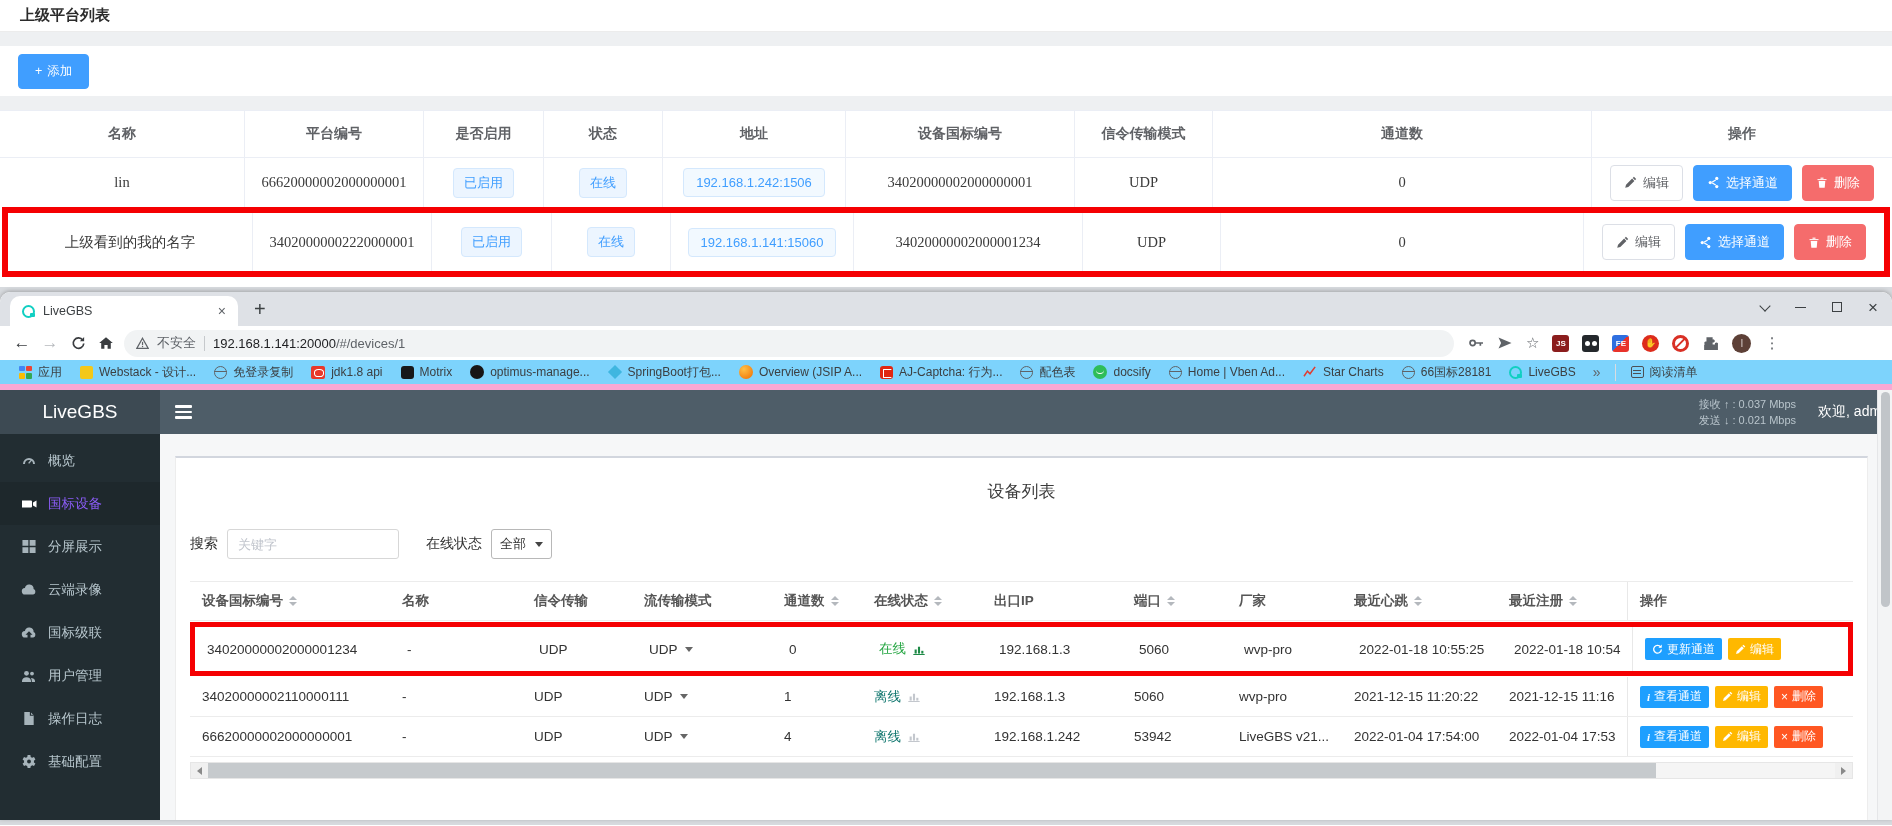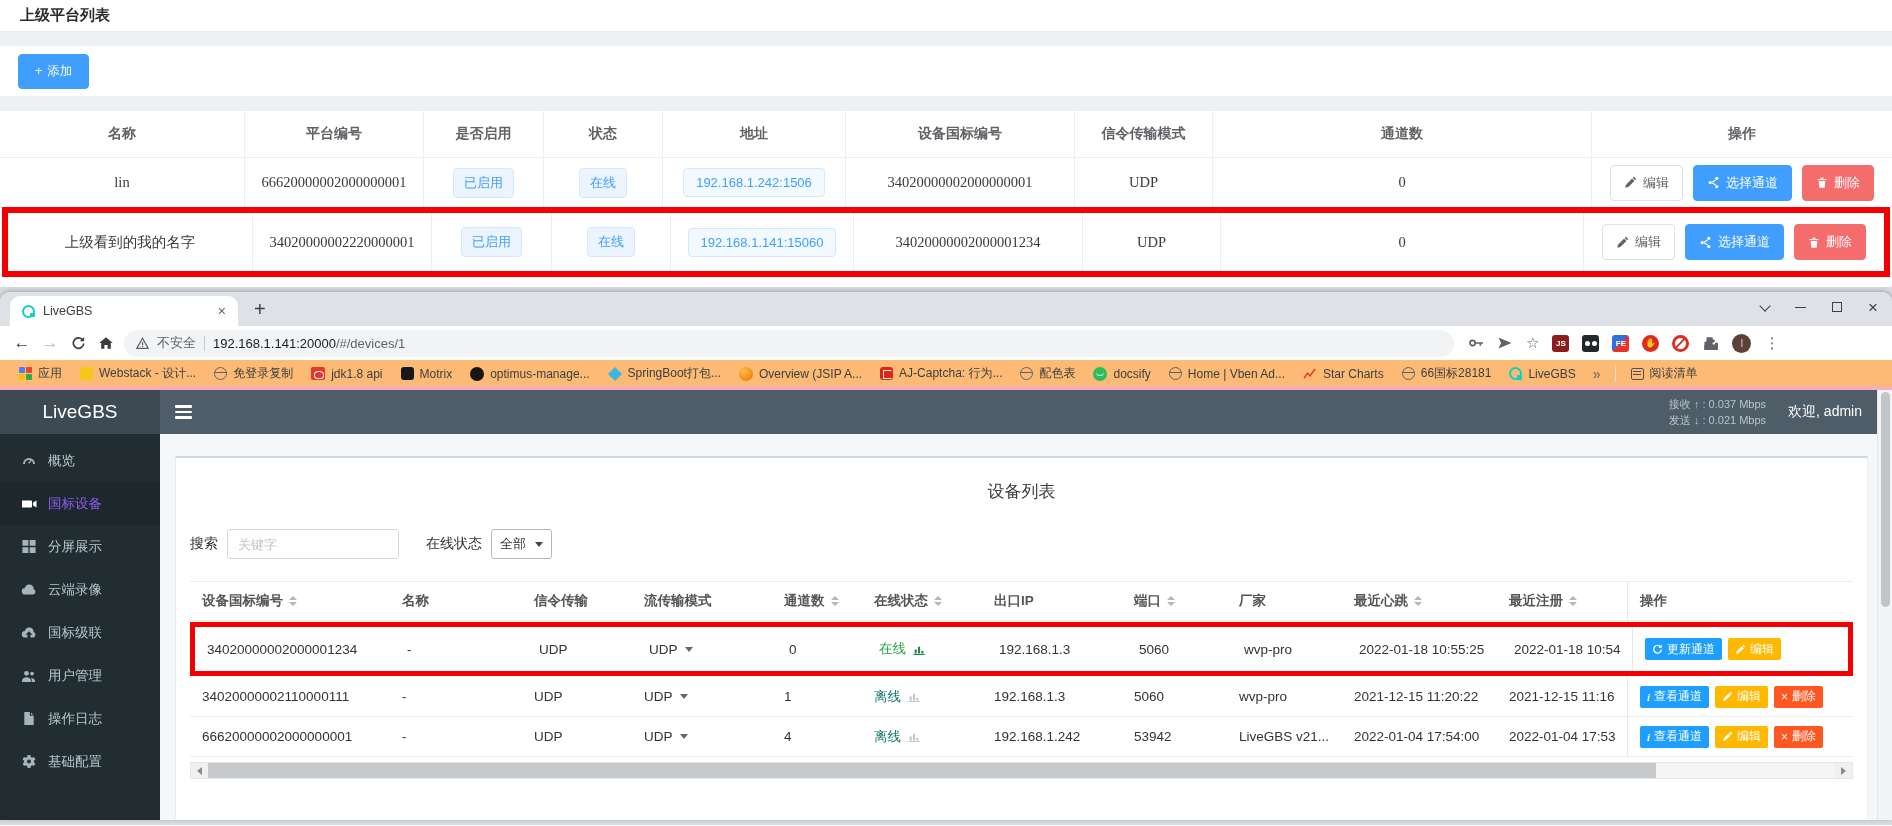--- a/index.html
+++ b/index.html
@@ -55,21 +55,21 @@
 .x-js{background:#8b1d1d}
 .x-glass{background:#24282c;gap:2px}
 .x-glass i{width:5px;height:5px;background:#fff;border-radius:50%}
 .x-fe{background:linear-gradient(135deg,#2f6fe0 50%,#e8332a 50%)}
 .x-hand{background:#dd2c1c;border-radius:50%;font-size:9px}
 .x-block{background:#fff;border:3px solid #d93025;border-radius:50%;position:relative}
 .x-block::after{content:"";position:absolute;left:-1px;top:4px;width:13px;border-top:2.5px solid #d93025;transform:rotate(-45deg)}
 .x-avatar{width:19px;height:19px;border-radius:50%;background:#5d4037;color:#d7ccc8;font-size:10px;font-weight:normal}
 .x-dots{color:#5f6368;font-size:15px;cursor:pointer}
 .star{font-size:15px;color:#5f6368}
-.bookbar{height:30px;background:#fdba74;display:flex;align-items:center;padding:0 10px;border-bottom:3px solid #f9a8d4;gap:0}
+.bookbar{height:30px;background:#7dd3fc;display:flex;align-items:center;padding:0 10px;border-bottom:6px solid #f9a8d4;gap:0}
 .bm{display:inline-flex;align-items:center;gap:6px;padding:0 9px;font-size:12px;color:#3c4043;cursor:pointer;white-space:nowrap}
 .bi{flex:none}
 .bm-apps{width:13px;height:13px;display:grid;grid-template-columns:1fr 1fr;gap:1.5px}
 .bm-apps i{border-radius:1px}
 .bm-apps i:nth-child(1){background:#4285f4}.bm-apps i:nth-child(2){background:#ea4335}
 .bm-apps i:nth-child(3){background:#fbbc05}.bm-apps i:nth-child(4){background:#34a853}
 .glb{width:13px;height:13px;border:1.4px solid #5f6368;border-radius:50%;position:relative}
 .glb::after{content:"";position:absolute;left:-1px;right:-1px;top:4.2px;border-top:1.3px solid #5f6368}
 .bm-yellow{width:13px;height:13px;background:#f3c819;border-radius:2px}
 .bm-oracle{width:14px;height:13px;background:#e8372a;border-radius:2px;position:relative}
@@ -88,21 +88,21 @@
 .bb-sep{width:1px;height:17px;background:#dadce0;margin:0 6px}
 .bm-read{width:13px;height:12px;border:1.4px solid #4c5055;border-radius:2px;position:relative}
 .bm-read::after{content:"";position:absolute;left:1.5px;top:2.5px;width:8px;border-top:1.3px solid #4c5055;box-shadow:0 3px 0 #4c5055}
 
 
 .app{position:relative;height:438px}
 .appbar{height:44px;background:#4e5d68;display:flex;align-items:center}
 .logo{width:160px;height:44px;background:#3d4a53;color:#fff;font-size:19px;display:flex;align-items:center;justify-content:center}
 .burger{margin-left:15px;display:flex;flex-direction:column;gap:3px;cursor:pointer}
 .burger i{width:17px;height:2.4px;background:#fff;border-radius:1px}
-.appbar-right{margin-left:auto;display:flex;align-items:center;gap:22px;padding-right:30px}
+.appbar-right{margin-left:auto;display:flex;align-items:center;gap:22px;}
 .stats{font-size:11px;color:#b9c5cc;text-align:right;line-height:1.5}
 .welcome{color:#fff;font-size:14px}
 .appbody{display:flex;height:394px}
 .sidebar{width:160px;background:#222d32;padding-top:5px;flex:none}
 .side-item{height:43px;display:flex;align-items:center;gap:11px;padding-left:21px;color:#b8c7ce;font-size:13.5px;cursor:pointer}
 .side-item .si{width:16px;color:#a7b4bb}
 .side-item.active{background:#1e282c;color:#8b5cf6}
 .side-item.active .si{color:#fff}
 .main{flex:1;background:#f6f7f8;padding:22px 24px 0 15px;overflow:hidden}
 .card{background:#fff;border:1px solid #ededed;border-top:2px solid #d2d6de;height:100%;padding:12px 14px 0 14px}

